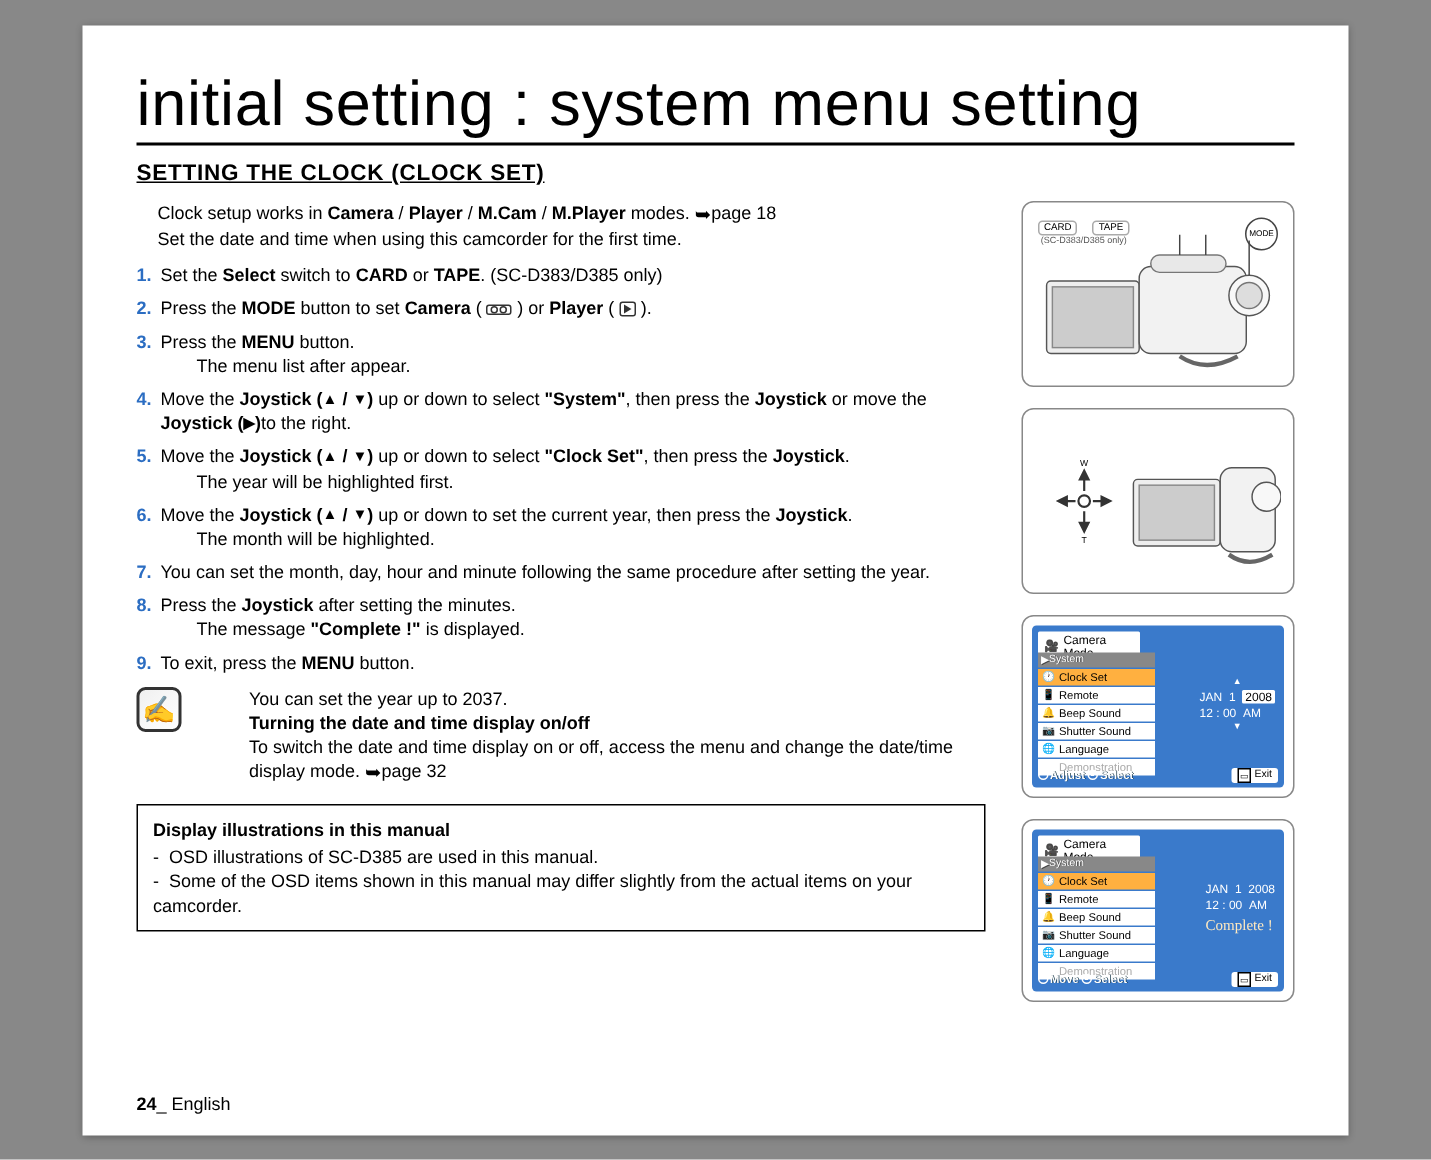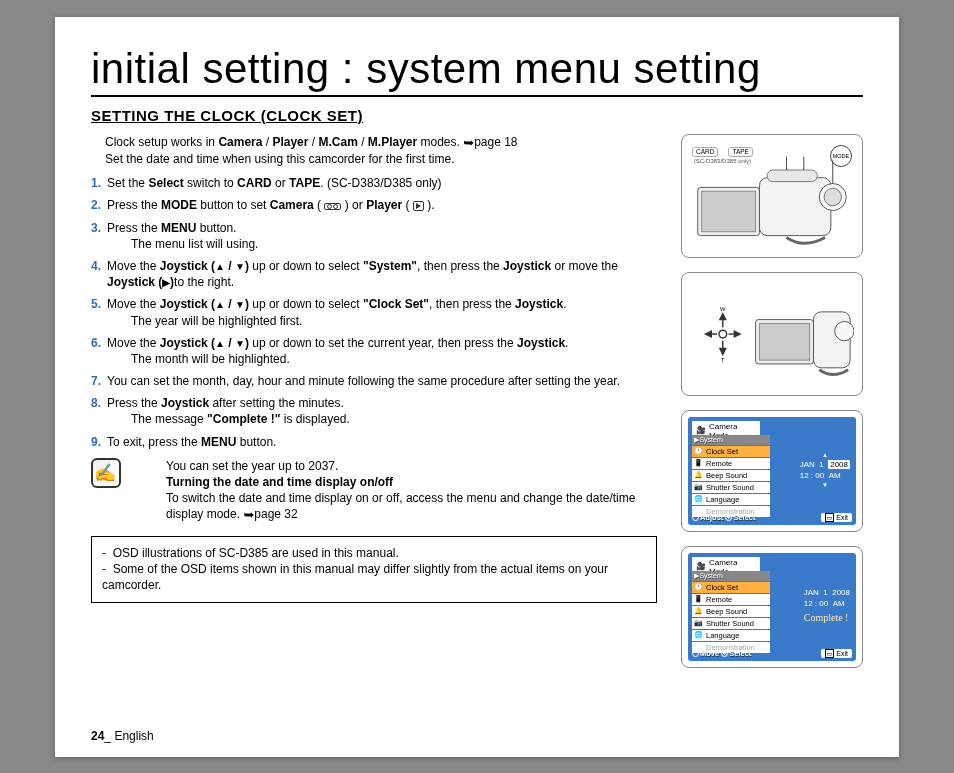--- a/index.html
+++ b/index.html
@@ -171,21 +171,21 @@
         <span>Clock setup works in </span><b>Camera</b><span> / </span><b>Player</b><span> / </span><b>M.Cam</b><span> / </span><b>M.Player</b><span> modes. </span><span class="rarr">➥</span><span>page 18</span><br>
         <span>Set the date and time when using this camcorder for the first time.</span>
       </p>
 
       <ol class="steps">
         <li><span>Set the </span><b>Select</b><span> switch to </span><b>CARD</b><span> or </span><b>TAPE</b><span>. (SC-D383/D385 only)</span></li>
 
         <li><span>Press the </span><b>MODE</b><span> button to set </span><b>Camera</b><span> ( </span><span class="tape-ic"></span><span> ) or </span><b>Player</b><span> ( </span><span class="play-ic"></span><span> ).</span></li>
 
         <li><span>Press the </span><b>MENU</b><span> button.</span>
-          <span class="sub">The menu list will using.</span>
+          <span class="sub">The menu list after appear.</span>
         </li>
 
         <li><span>Move the </span><b><span>Joystick (</span><span class="inst-icon">▲</span><span> / </span><span class="inst-icon">▼</span><span>)</span></b><span> up or down to select </span><b>"System"</b><span>, then press the </span><b>Joystick</b><span> or move the </span><b><span>Joystick (</span><span class="inst-icon">▶</span><span>)</span></b><span>to the right.</span></li>
 
         <li><span>Move the </span><b><span>Joystick (</span><span class="inst-icon">▲</span><span> / </span><span class="inst-icon">▼</span><span>)</span></b><span> up or down to select </span><b>"Clock Set"</b><span>, then press the </span><b>Joystick</b><span>.</span>
           <span class="sub">The year will be highlighted first.</span>
         </li>
 
         <li><span>Move the </span><b><span>Joystick (</span><span class="inst-icon">▲</span><span> / </span><span class="inst-icon">▼</span><span>)</span></b><span> up or down to set the current year, then press the </span><b>Joystick</b><span>.</span>
           <span class="sub">The month will be highlighted.</span>
@@ -203,20 +203,21 @@
       <div class="tip-row">
         <div class="tip-icon">✍</div>
         <div class="tip-text">
           <span>You can set the year up to 2037.</span><br>
           <b>Turning the date and time display on/off</b><br>
           <span>To switch the date and time display on or off, access the menu and change the date/time display mode. </span><span class="rarr">➥</span><span>page 32</span>
         </div>
       </div>
 
       <div class="note-box">
+        <div class="note-title">Display illustrations in this manual</div>
         <div>- &nbsp;<span>OSD illustrations of SC-D385 are used in this manual.</span></div>
         <div>- &nbsp;<span>Some of the OSD items shown in this manual may differ slightly from the actual items on your camcorder.</span></div>
       </div>
     </div>
 
     <div class="right-col">
 
       <div class="diagram">
         <div class="mode-labels">
           <div style="display:flex;flex-direction:column;align-items:center;gap:1px;">

